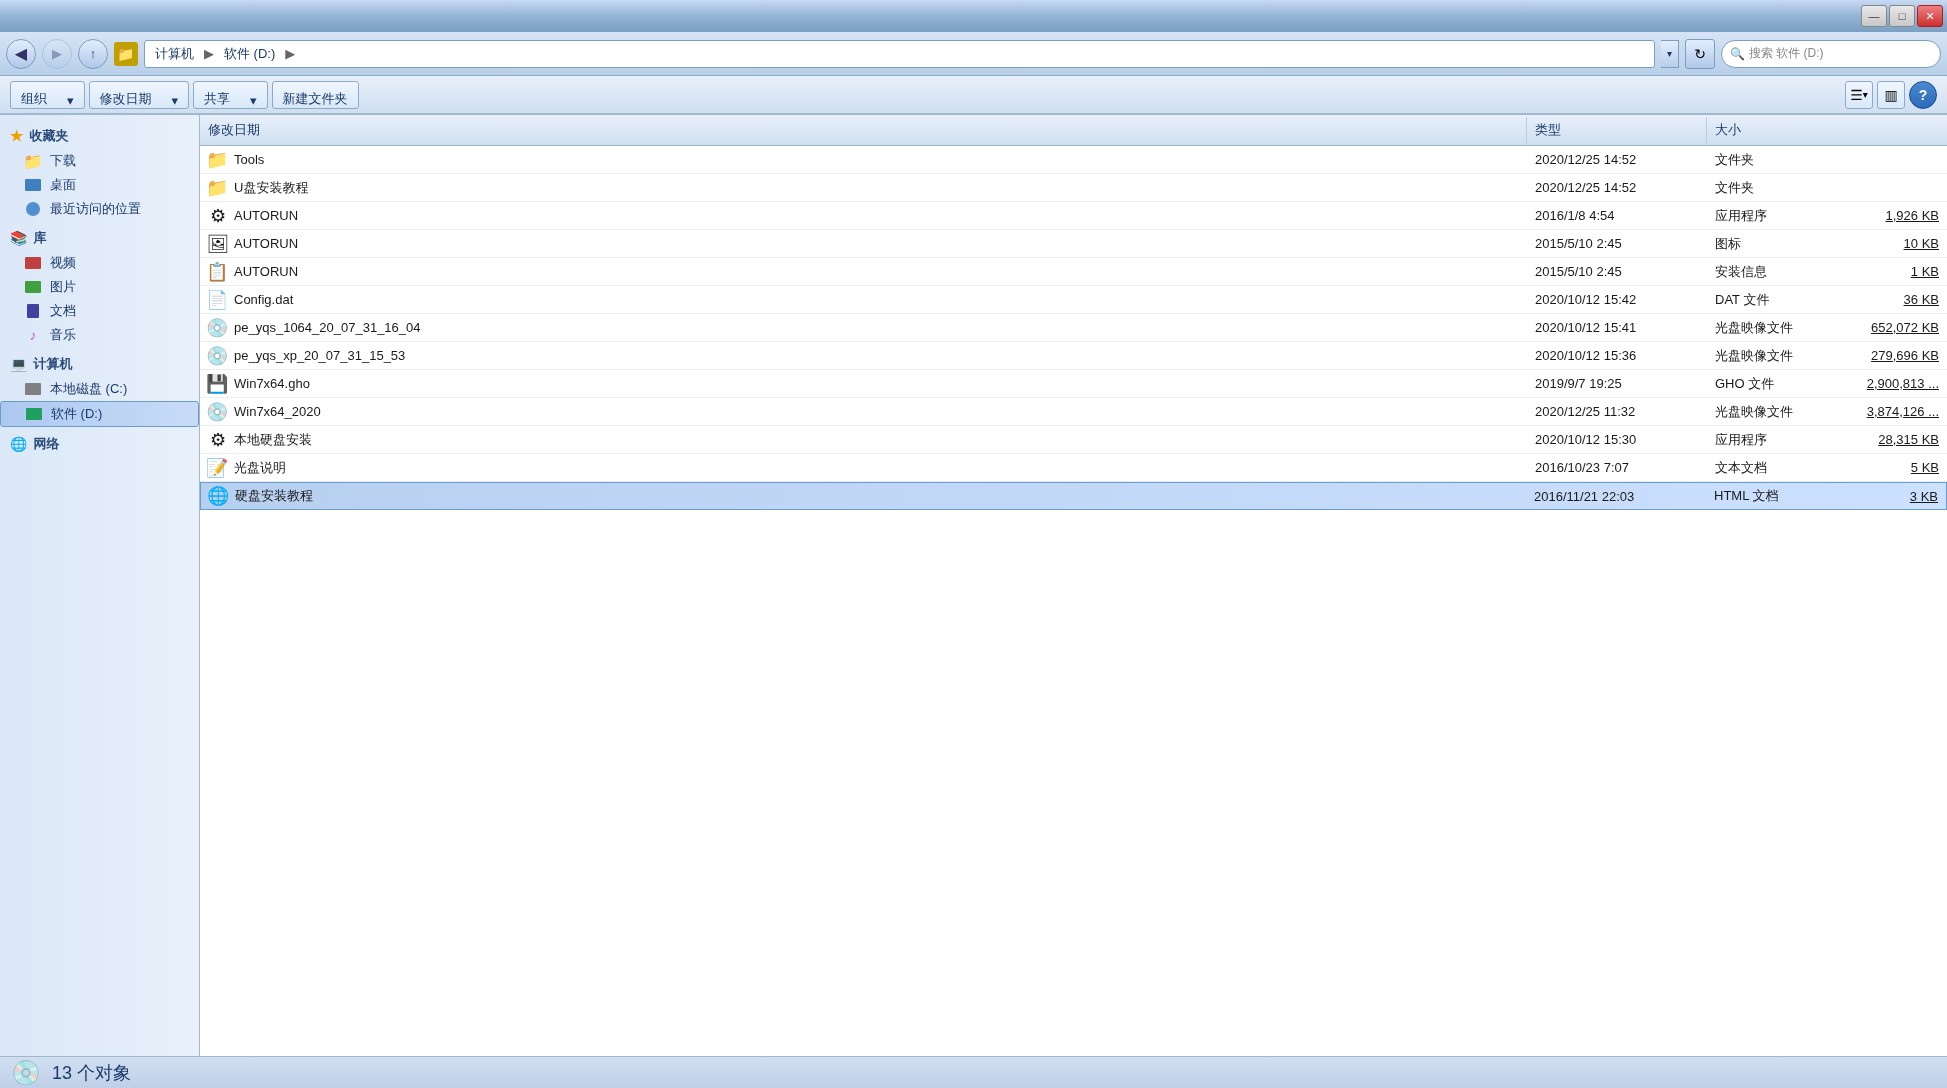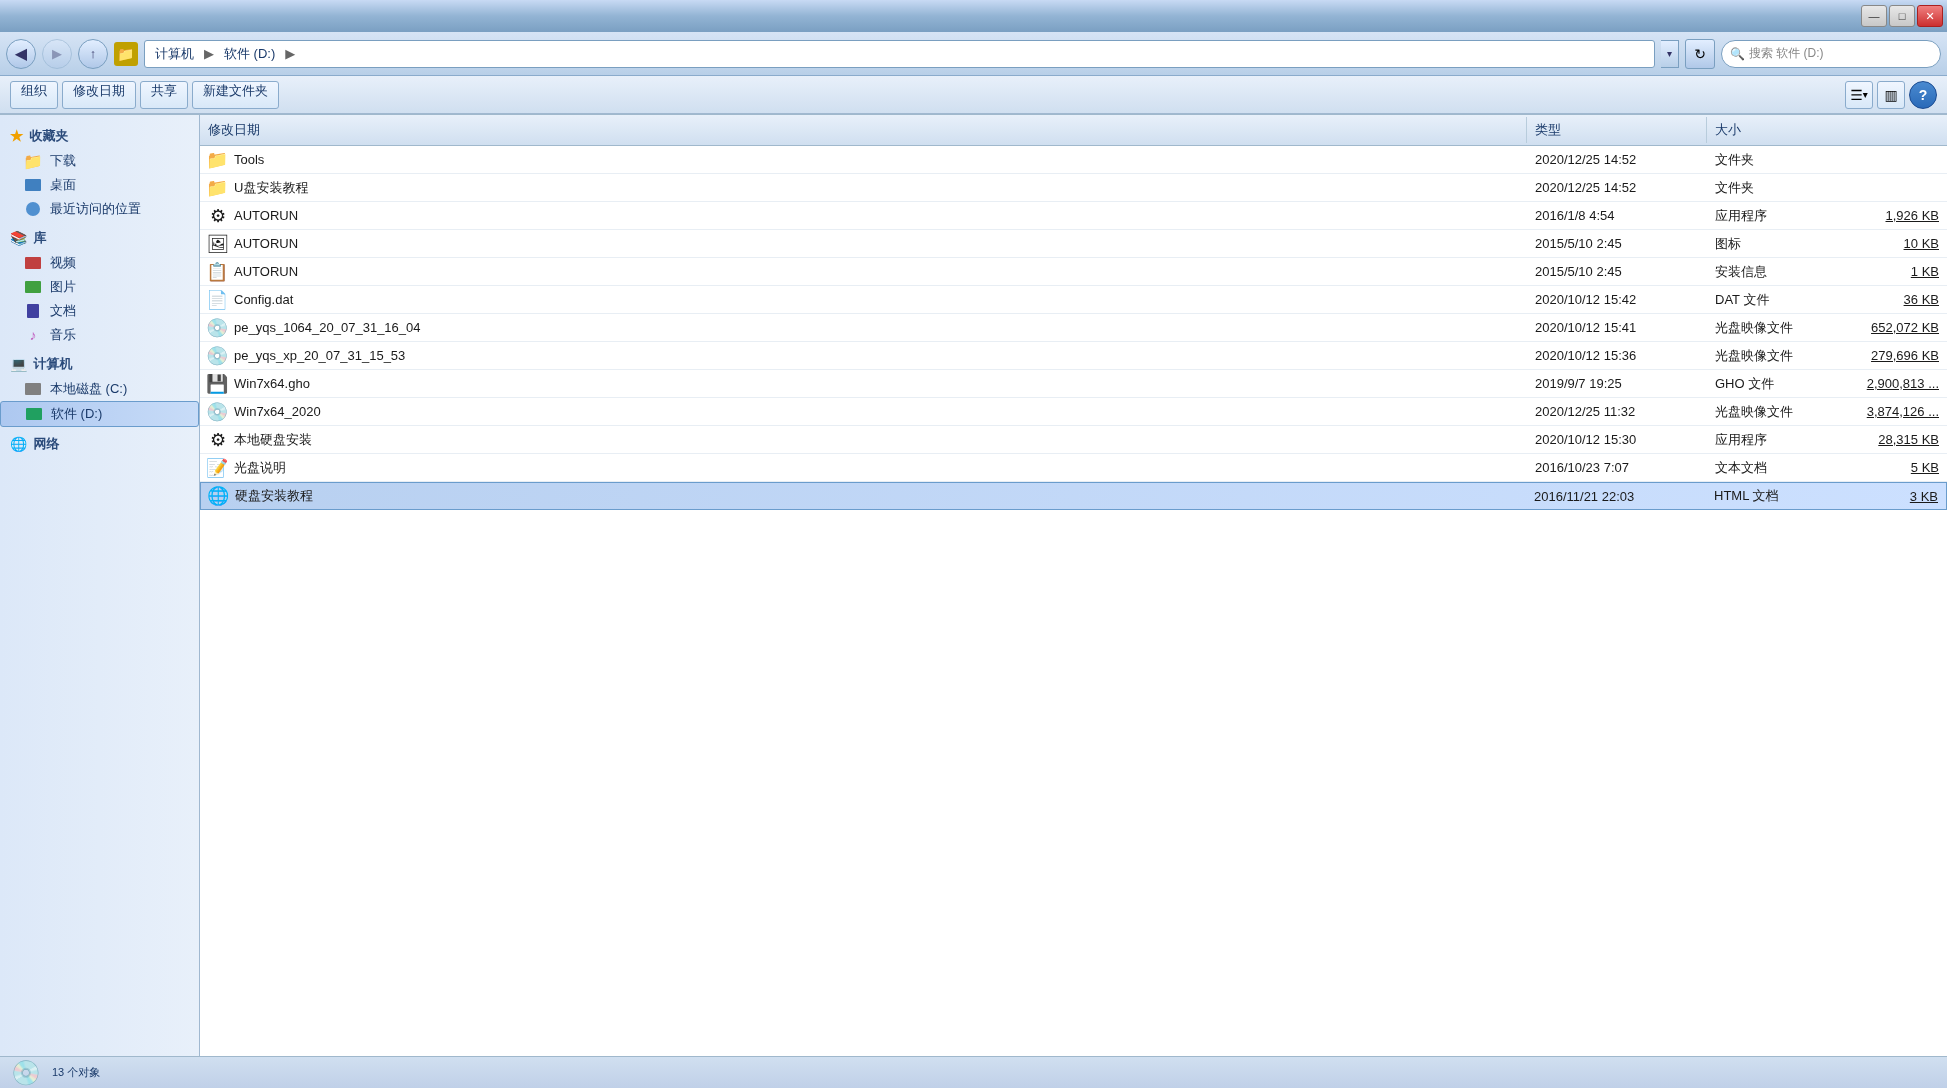--- a/index.html
+++ b/index.html
@@ -144,21 +144,20 @@
       background: linear-gradient(to bottom, #f0f6ff, #d8e8f8);
       border: 1px solid #8aabcc;
       border-radius: 3px;
       cursor: pointer;
       display: flex;
       align-items: flex-end;
       gap: 20px;
       font-size: 13px;
       color: #1a3a6a;
       white-space: nowrap;
-      flex-direction: column;
     }
     .toolbar-spacer { flex: 1; }
     .view-btn {
       width: 28px;
       height: 28px;
       background: linear-gradient(to bottom, #f0f6ff, #d8e8f8);
       border: 1px solid #8aabcc;
       border-radius: 3px;
       cursor: pointer;
       display: flex;
@@ -306,21 +305,21 @@
       gap: 10px;
     }
     .status-icon {
       width: 32px;
       height: 28px;
       display: flex;
       align-items: center;
       justify-content: center;
     }
     .status-text {
-      font-size: 11px;
+      font-size: 18px;
       color: #1a3a6a;
     }
   </style>
 </head>
 <body>
 
 <div class="title-bar">
   <div class="title-bar-buttons">
     <div class="title-btn">—</div>
     <div class="title-btn">□</div>

